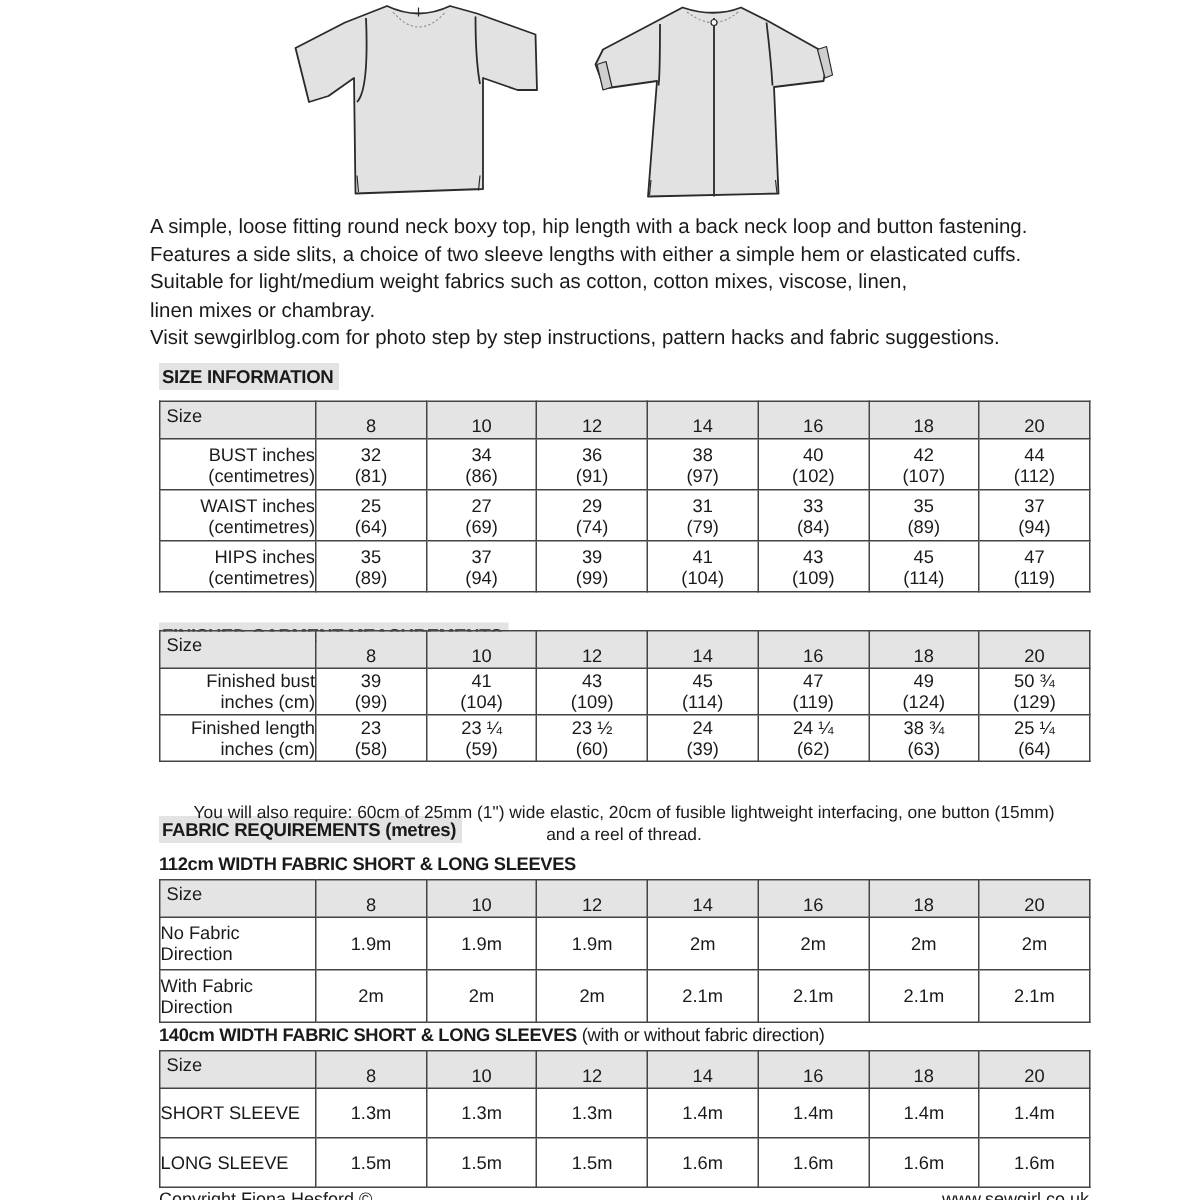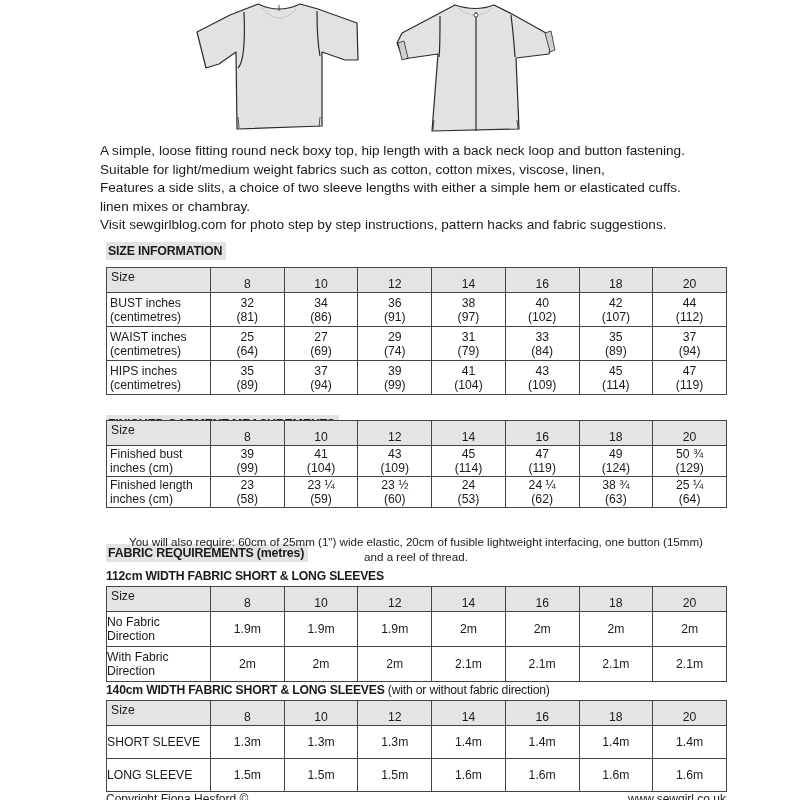--- a/index.html
+++ b/index.html
@@ -13,21 +13,21 @@
                   font-size: 12.4px; padding: 2px 4px 2px 2px; letter-spacing: -0.2px; color: #1a1a1a; }
   .subhead { position: absolute; left: 106px; font-weight: bold; font-size: 12.2px; color: #1a1a1a; letter-spacing: -0.2px; }
   .subhead .normal { font-weight: normal; }
   .note { position: absolute; left: 106px; width: 620px; font-size: 11.6px; line-height: 14.5px; color: #1a1a1a; }
   table { position: absolute; left: 106px; width: 621px; border-collapse: collapse; table-layout: fixed;
           font-size: 12.2px; color: #1a1a1a; }
   td, th { border: 1.3px solid #444; padding: 0; font-weight: normal; }
   th { background: #e4e4e4; height: 21px; text-align: center; vertical-align: bottom; padding-bottom: 1px; }
   th.lbl { text-align: left; vertical-align: top; padding-left: 4px; padding-top: 2px; }
   td { text-align: center; line-height: 14px; }
-  td.lbl { text-align: left; padding-left: 3px; }
+  td.lbl { text-align: right; padding-left: 3px; }
   td.lblc { text-align: left; }
   col.c0 { width: 104px; }
   .t1 { top: 267px; }
   .t1 td { height: 33px; }
   .t2 { top: 420px; }
   .t2 td { height: 30px; }
   .t3 { top: 586px; }
   .t3 td { height: 34px; }
   .t4 { top: 700px; }
   .t4 td { height: 32px; }
@@ -56,22 +56,22 @@
     <circle cx="476" cy="15" r="2" fill="#fff" stroke-width="0.8"></circle>
     <path d="M398,43 L402,60 L408,58 L404,41 Z" fill="#cfcfcf" stroke-width="0.8"></path>
     <path d="M545,33 L550,52 L555,50 L551,31 Z" fill="#cfcfcf" stroke-width="0.8"></path>
     <path d="M434,120 L433,130" fill="none" stroke-width="0.8"></path>
     <path d="M517,120 L518,129" fill="none" stroke-width="0.8"></path>
   </g>
 </svg>
 
 <div class="desc">
   <div>A simple, loose fitting round neck boxy top, hip length with a back neck loop and button fastening.</div>
+  <div>Features a side slits, a choice of two sleeve lengths with either a simple hem or elasticated cuffs.</div>
   <div>Suitable for light/medium weight fabrics such as cotton, cotton mixes, viscose, linen,</div>
-  <div>Features a side slits, a choice of two sleeve lengths with either a simple hem or elasticated cuffs.</div>
   <div>linen mixes or chambray.</div>
   <div>Visit sewgirlblog.com for photo step by step instructions, pattern hacks and fabric suggestions.</div>
 </div>
 
 <div class="section-head" style="top:242px;text-align:center;">SIZE INFORMATION</div>
 <table class="t1">
   <colgroup>
       <col class="c0">
       <col>
       <col>
@@ -266,21 +266,21 @@
         <td>
           <div>23 ¼</div>
           <div>(59)</div>
         </td>
         <td>
           <div>23 ½</div>
           <div>(60)</div>
         </td>
         <td>
           <div>24</div>
-          <div>(53)</div>
+          <div>(39)</div>
         </td>
         <td>
           <div>24 ¼</div>
           <div>(62)</div>
         </td>
         <td>
           <div>38 ¾</div>
           <div>(63)</div>
         </td>
         <td>

